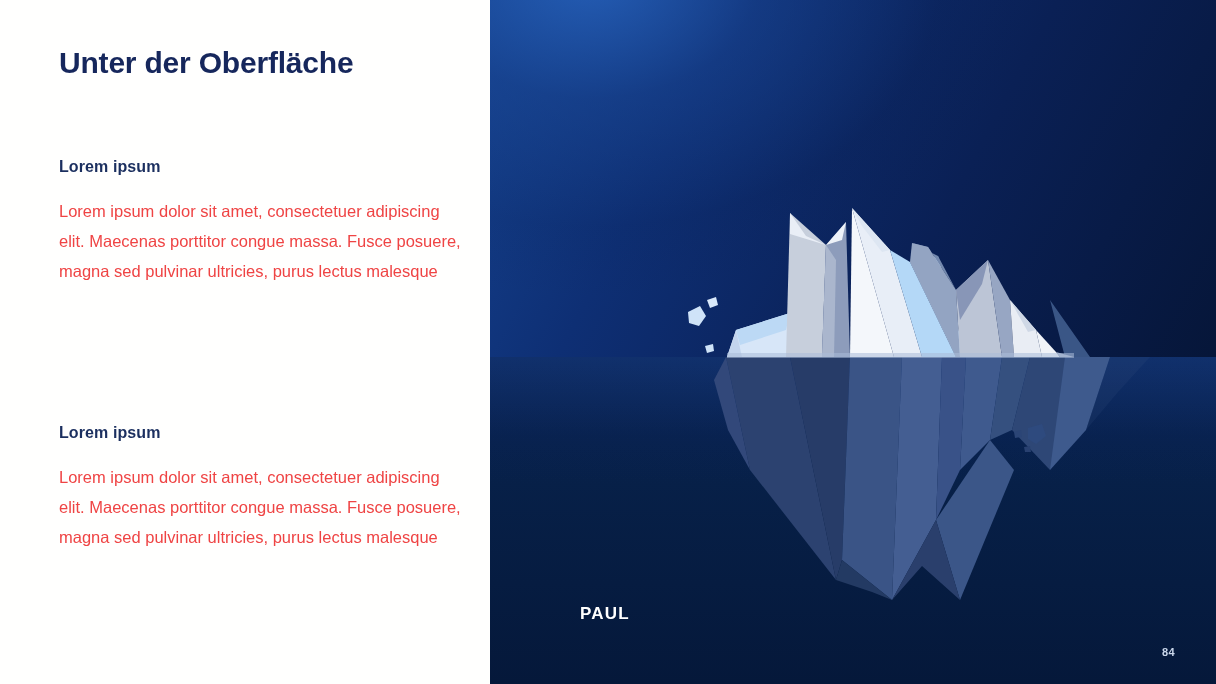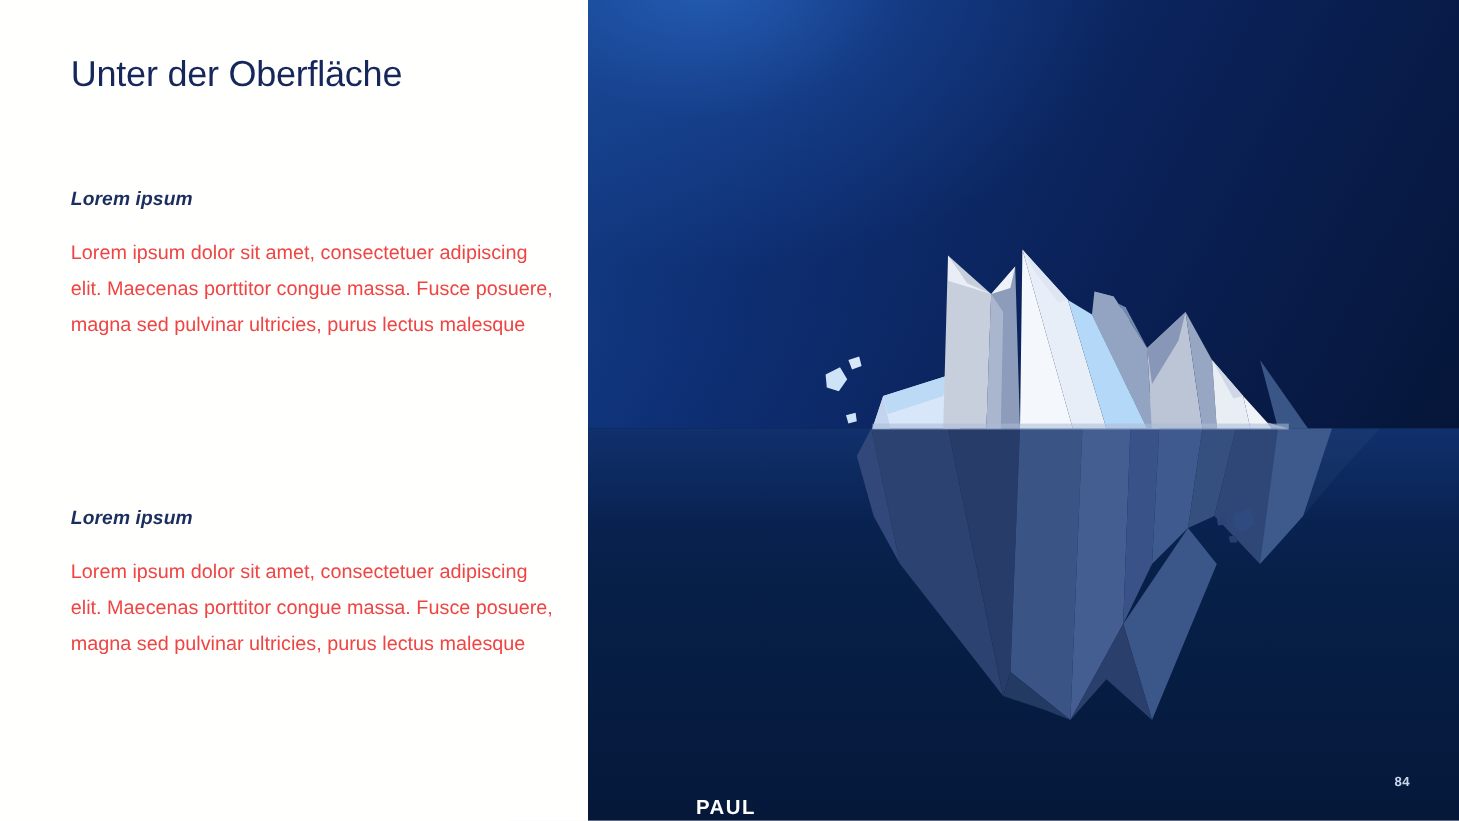--- a/index.html
+++ b/index.html
@@ -22,36 +22,35 @@
     left: 0; top: 0;
     width: 490px;
     height: 684px;
     background: #fffffe;
   }
   .slide-title {
     position: absolute;
     left: 59px;
     top: 46px;
     font-size: 30px;
-    font-weight: 400;
+    font-weight: 700;
     letter-spacing: -0.2px;
     color: #16275c;
     white-space: nowrap;
     text-align: center;
   }
   .text-block { position: absolute; left: 59px; width: 410px; }
   .block-1 { top: 158px; }
   .block-2 { top: 424px; }
   .block-heading {
     font-size: 16px;
     font-weight: 700;
     color: #1b2f5f;
     margin: 0 0 20px 0;
     letter-spacing: 0.1px;
-    font-style: italic;
   }
   .block-body {
     font-size: 16.5px;
     line-height: 30px;
     color: #ef4444;
     margin: 0;
     max-width: 405px;
   }
 
   
@@ -97,21 +96,21 @@
     position: absolute;
     left: 0; top: 0;
     width: 726px;
     height: 684px;
   }
 
   
   .brand-logo {
     position: absolute;
     left: 90px;
-    top: 663px;
+    top: 604px;
     font-size: 17px;
     font-weight: 700;
     letter-spacing: 1.2px;
     color: #ffffff;
   }
   .page-number {
     position: absolute;
     left: 672px;
     top: 646px;
     font-size: 11px;

